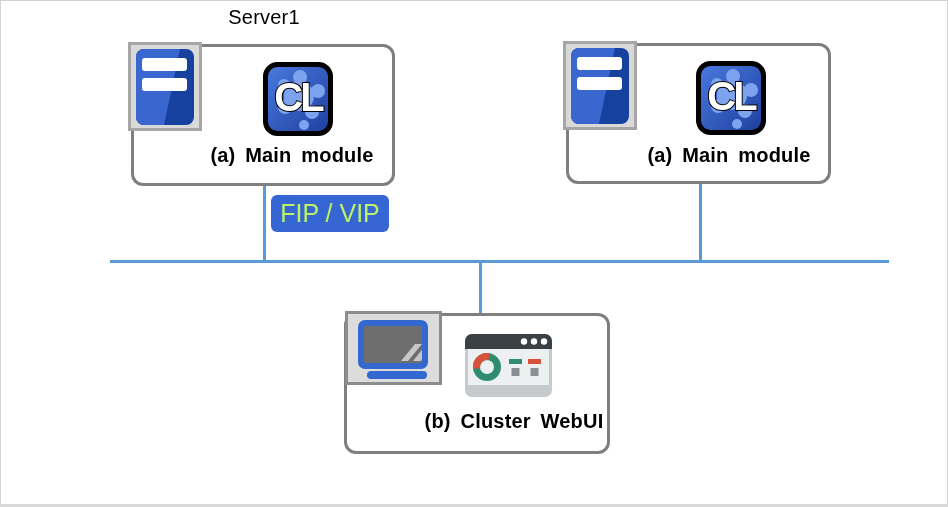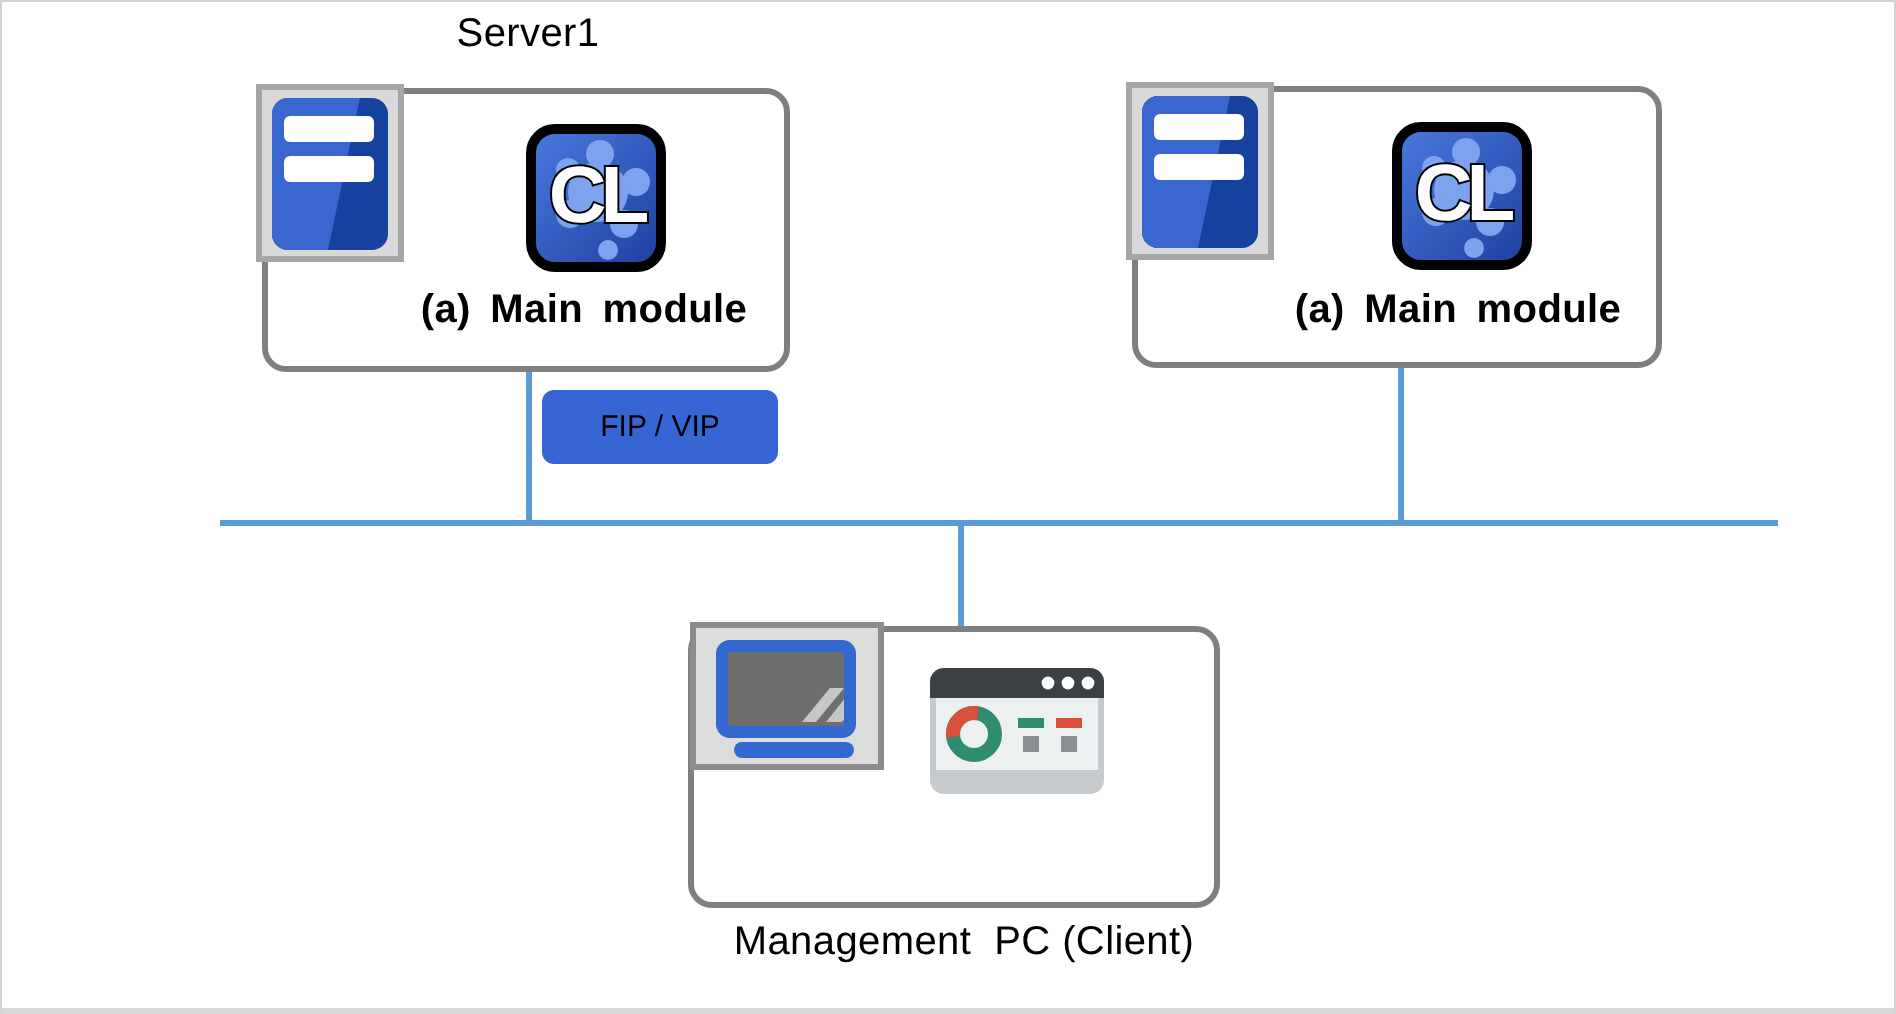--- a/index.html
+++ b/index.html
@@ -12,21 +12,21 @@
          white-space:pre; letter-spacing:0.2px; }
   .cap { word-spacing:4px;font-weight:bold; }
   .node-box {
     position:absolute; box-sizing:border-box; background:#fff;
     border:3px solid #7f7f7f; border-radius:12px; z-index:1;
   }
   .net-line { position:absolute; background:#5b9bd5; z-index:0; }
   .icon { position:absolute; z-index:2; }
   .badge {
     position:absolute; left:270px; top:194px; width:118px; height:37px;
-    background:#3566d3; border-radius:6px; color:#000000; font-size:15px;
+    background:#3566d3; border-radius:6px; color:#bef264; font-size:25px;
     display:flex; align-items:center; justify-content:center; z-index:2;
   }
   
   .t-server1 { left:131px; top:5px;  width:264px; }
   .t-server2 { left:568px; top:5px;  width:264px; }
   .c-main1   { left:159px; top:143px; width:264px; }
   .c-main2   { left:596px; top:143px; width:264px; }
   .c-webui   { left:381px; top:409px; width:264px; }
   .c-mgmt    { left:349px; top:459px; width:264px; }
   
@@ -140,18 +140,18 @@
     </svg>
   <svg class="icon i-lap">
       <use href="#ic-laptop"></use>
     </svg>
   <svg class="icon i-web">
       <use href="#ic-browser"></use>
     </svg>
 
   <div class="lbl cap c-main1" style="z-index:2">(a) Main module</div>
   <div class="lbl cap c-main2" style="z-index:2">(a) Main module</div>
+  <div class="lbl cap c-webui" style="z-index:2">(b) Cluster WebUI</div>
 
   <div class="badge">FIP / VIP</div>
 
-  <div class="lbl c-mgmt">Management  PC (Client)</div>
 
 </div>
 
 </body></html>

